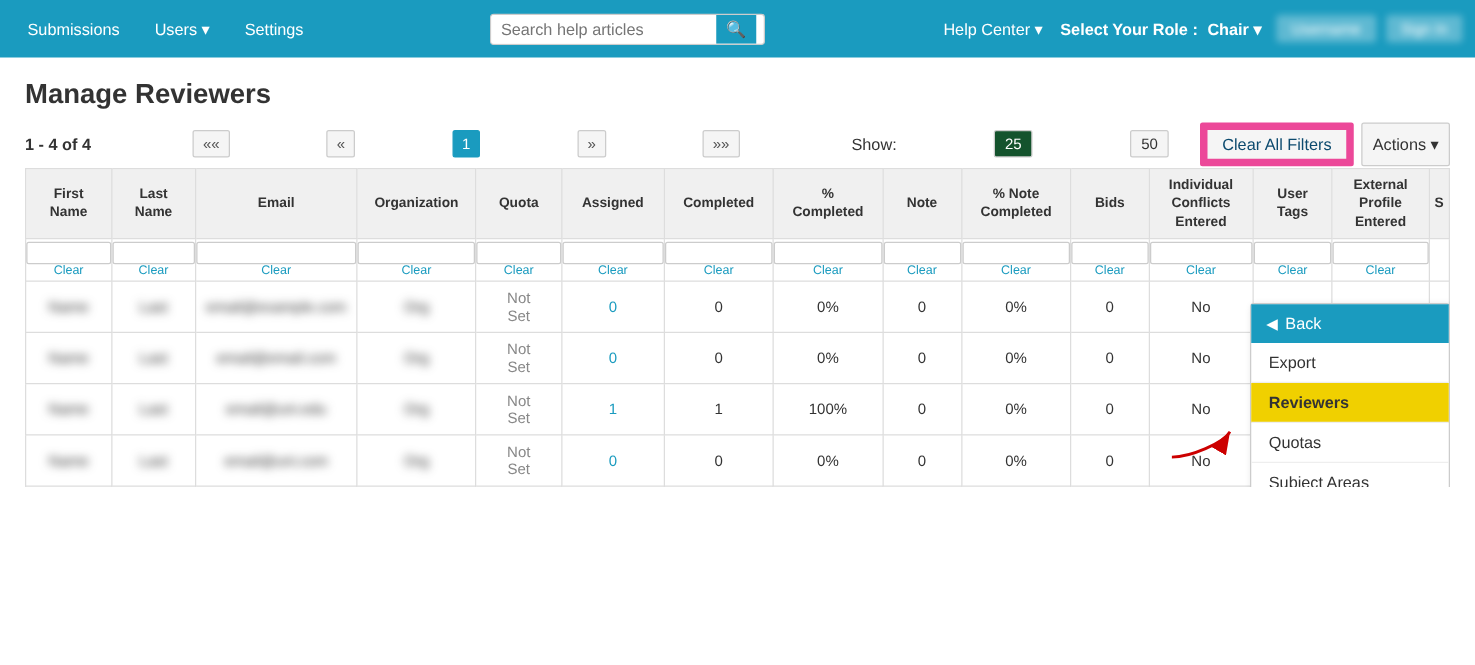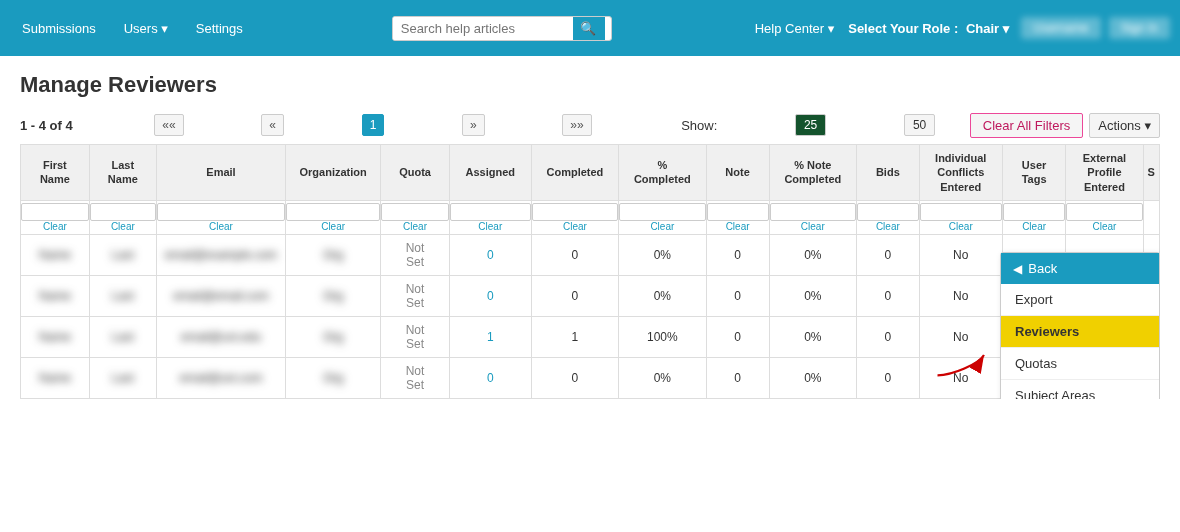--- a/index.html
+++ b/index.html
@@ -4,21 +4,21 @@
   <style>
     * { box-sizing: border-box; margin: 0; padding: 0; }
     body { font-family: Arial, sans-serif; font-size: 13px; background: #fff; color: #333; }
 
     
     .nav-bar {
       background: #1a9bbf;
       display: flex;
       align-items: center;
       padding: 0 10px;
-      height: 56px;
+      height: 46px;
       gap: 4px;
     }
     .nav-item {
       color: #fff;
       padding: 8px 12px;
       cursor: pointer;
       font-size: 13px;
       white-space: nowrap;
     }
     .nav-item.has-arrow::after { content: ' ▾'; }
@@ -110,27 +110,27 @@
       border-radius: 2px;
     }
     .show-btn.inactive { background: #f5f5f5; color: #333; }
     .controls-right {
       position: absolute;
       right: 0;
       display: flex;
       gap: 6px;
     }
     .clear-filters-btn {
-      border: 1px solid #ec4899;
+      border: 6px solid #ec4899;
       background: #f5f5f5;
       padding: 4px 12px;
       cursor: pointer;
       font-size: 13px;
       border-radius: 2px;
-      color: #be185d;
+      color: #0c4a6e;
     }
     .actions-btn {
       border: 1px solid #ccc;
       background: #f5f5f5;
       padding: 4px 8px;
       cursor: pointer;
       font-size: 13px;
       border-radius: 2px;
       color: #333;
     }

